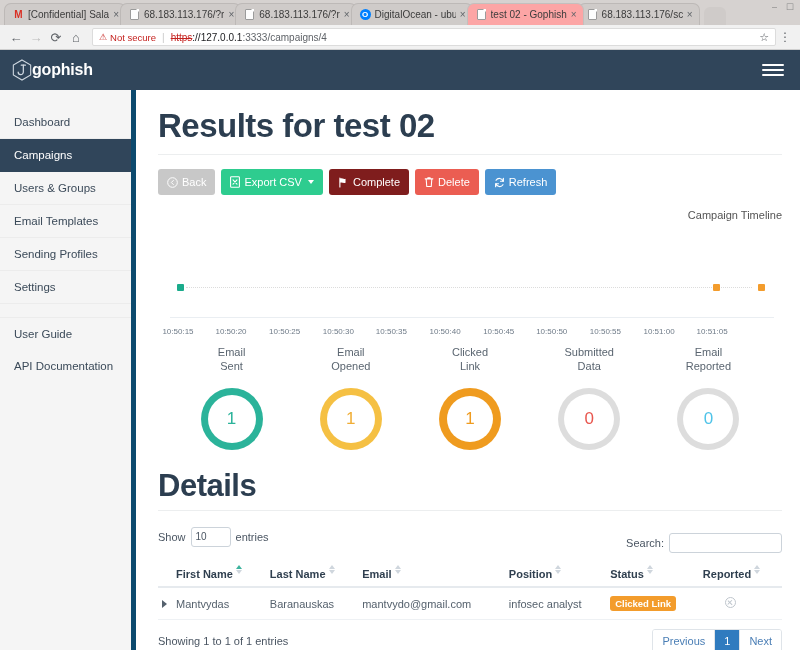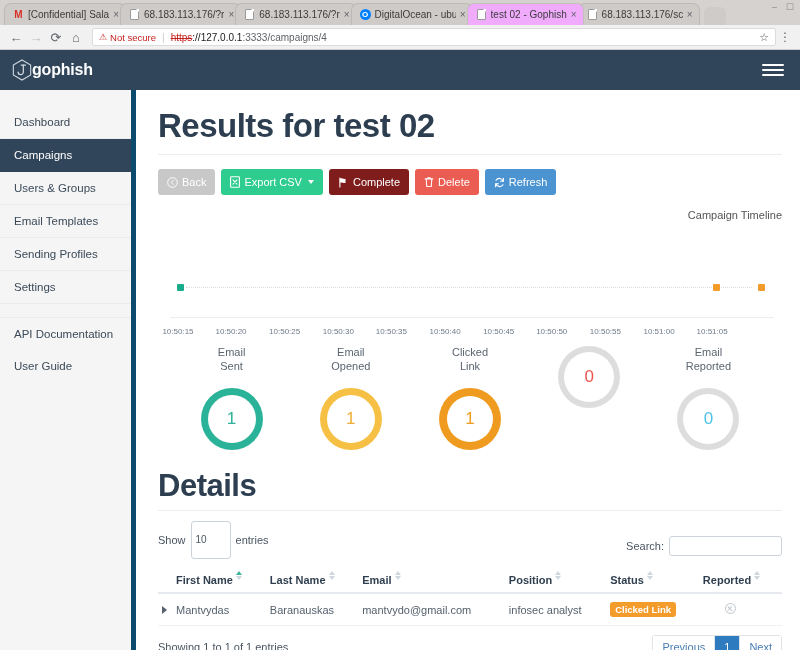--- a/index.html
+++ b/index.html
@@ -36,21 +36,21 @@
     margin-right: -6px;
     position: relative;
     max-width: 122px;
     min-width: 70px;
     border: 1px solid #bdb9b7;
     border-bottom: none;
     overflow: hidden;
     white-space: nowrap;
   }
   .tab.active {
-    background: #f0abfc;
+    background: #fca5a5;
     z-index: 5;
     border-color: #c3bfbd;
   }
   .tab .favicon {
     width: 11px; height: 11px;
     margin-right: 4px;
     flex: 0 0 11px;
     display: flex; align-items: center; justify-content: center;
     font-size: 9px;
   }
@@ -295,21 +295,21 @@
   .details-rule { border:0; border-top:1px solid #eceeef; margin: 0 0 10px 0; }
 
   .table-ctrls { display: flex; align-items: center; font-size: 11px; color: #4a5562; margin-bottom: 8px; }
   .show-entries { display: flex; align-items: center; gap: 5px; }
   .entries-input {
     width: 40px; height: 20px;
     border: 1px solid #ccd3da;
     border-radius: 3px;
     font-size: 10px;
     color: #4a5562;
-    padding: 18px 4px;
+    padding: 0 4px;
     font-family: "Liberation Sans", sans-serif;
     background: #fff;
   }
   .search-box { margin-left: auto; display: flex; align-items: center; gap: 5px; margin-top: 12px; }
   .search-input {
     width: 113px; height: 20px;
     border: 1px solid #ccd3da;
     border-radius: 3px;
     font-size: 10px;
     padding: 0 5px;
@@ -495,22 +495,22 @@
     <div class="body-row">
 
       <div class="sidebar">
         <div class="side-item">Dashboard</div>
         <div class="side-item active">Campaigns</div>
         <div class="side-item">Users &amp; Groups</div>
         <div class="side-item">Email Templates</div>
         <div class="side-item">Sending Profiles</div>
         <div class="side-item">Settings</div>
         <div class="side-gap"></div>
+        <div class="side-item plain">User Guide</div>
         <div class="side-item plain">API Documentation</div>
-        <div class="side-item plain">User Guide</div>
       </div>
 
       <div class="content">
 
         <h1 class="page-title">Results for test 02</h1>
         <hr class="title-rule">
 
         <div class="btn-row">
           <button class="btn btn-back">
             <span class="bi">
@@ -598,20 +598,22 @@
           </div>
           <div class="donut-col">
             <div class="donut-label">Clicked
 Link</div>
             <div class="donut" style="background:conic-gradient(#ef9b1f 0% 100%, #ededed 100% 100%);">
               <div style="position:absolute;inset:8px;background:#fff;border-radius:50%;"></div>
               <span class="donut-val" style="position:relative;color:#ef9b1f;">1</span>
             </div>
           </div>
           <div class="donut-col">
+            <div class="donut-label">Submitted
+Data</div>
             <div class="donut" style="background:#dddddd;">
               <div style="position:absolute;inset:6px;background:#fff;border-radius:50%;"></div>
               <span class="donut-val" style="position:relative;color:#e8564e;">0</span>
             </div>
           </div>
           <div class="donut-col">
             <div class="donut-label">Email
 Reported</div>
             <div class="donut" style="background:#dddddd;">
               <div style="position:absolute;inset:6px;background:#fff;border-radius:50%;"></div>

